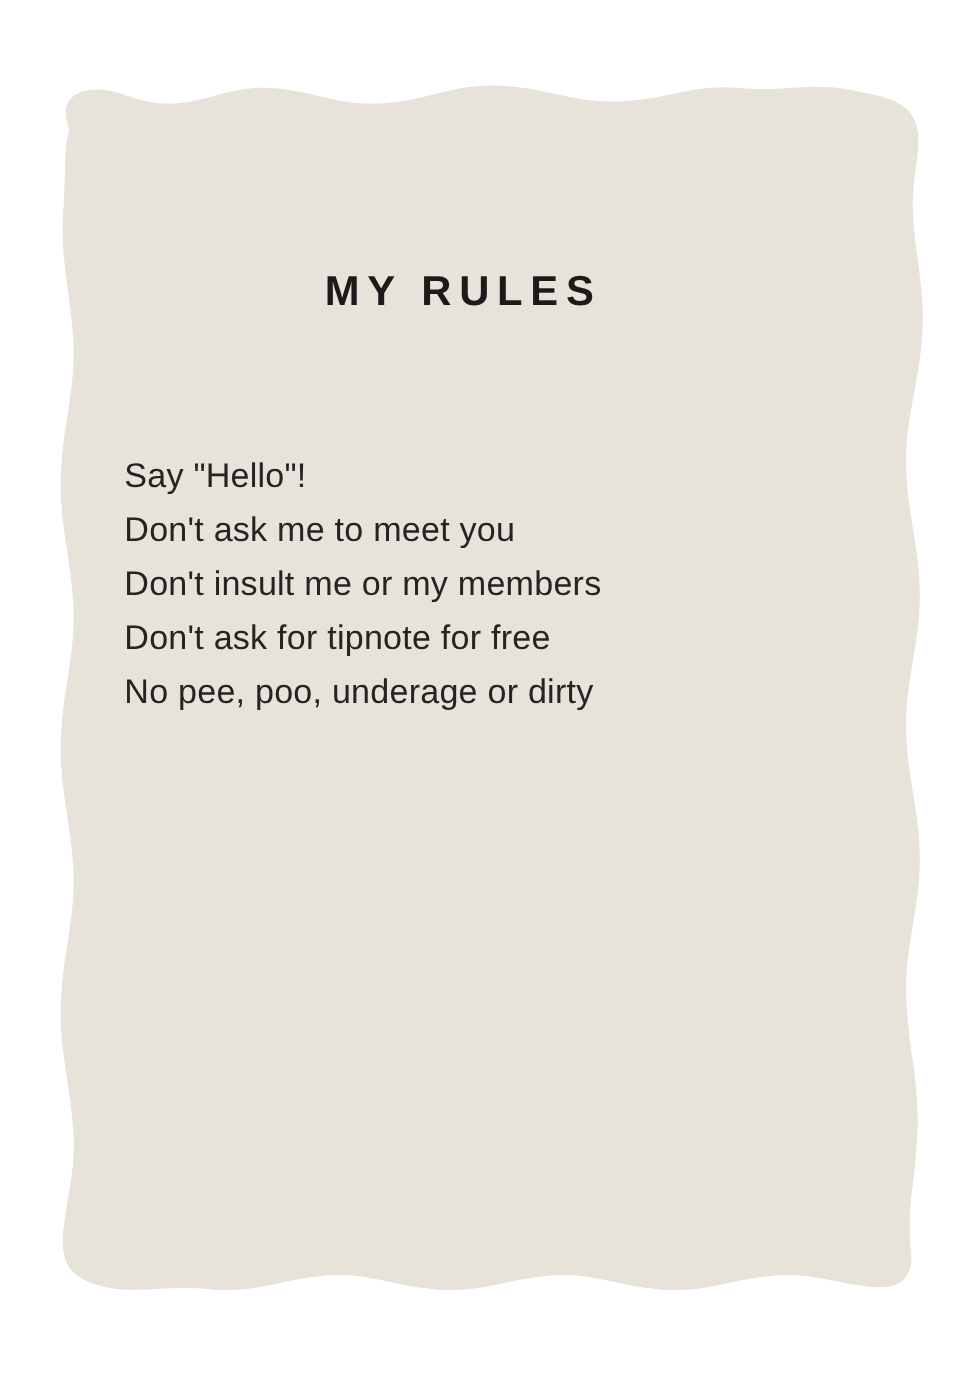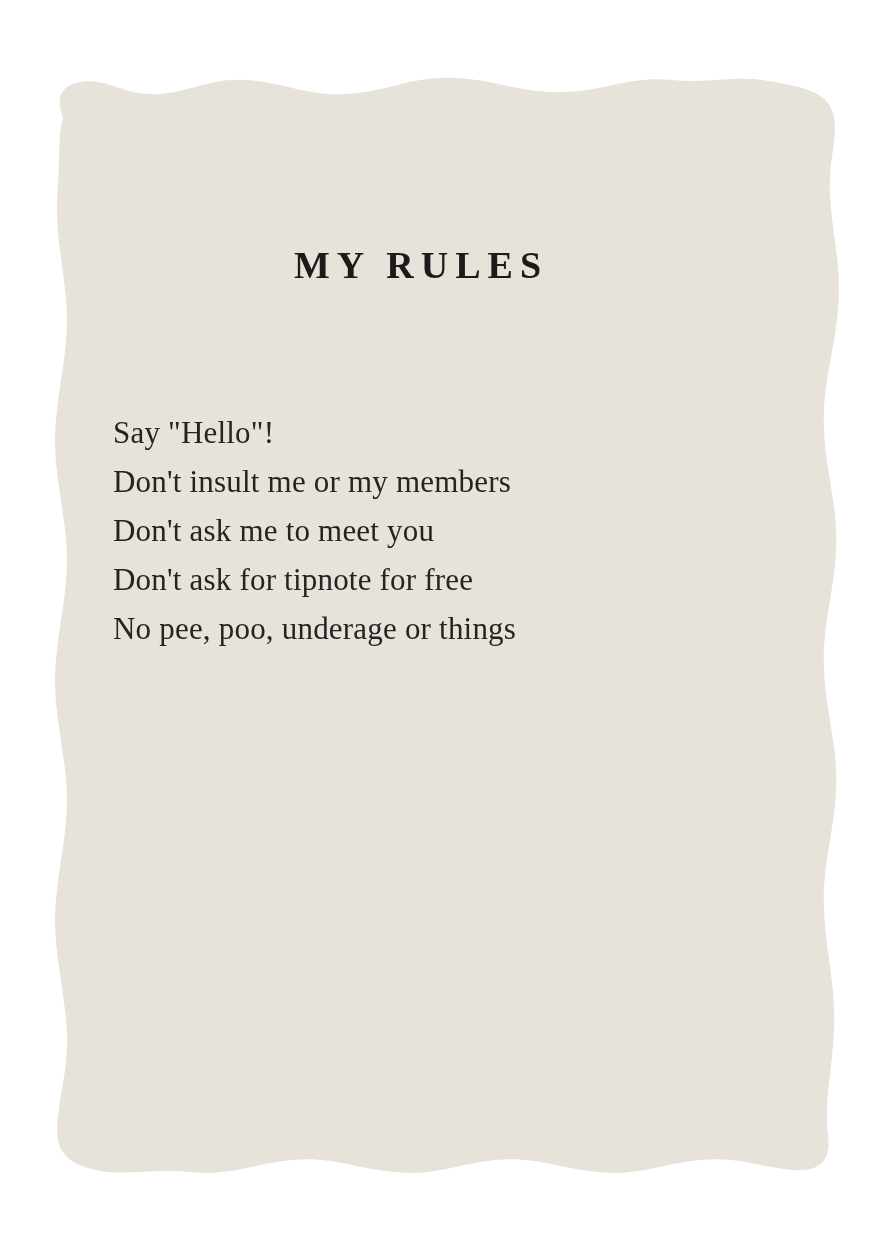--- a/index.html
+++ b/index.html
@@ -6,21 +6,21 @@
     margin: 0;
     padding: 0;
     background: #ffffff;
   }
   .canvas {
     position: relative;
     width: 886px;
     height: 1253px;
     background: #ffffff;
     overflow: hidden;
-    font-family: Liberation Serif, serif;
+    font-family: Liberation Sans, sans-serif;
   }
   .paper-svg {
     position: absolute;
     top: 0;
     left: 0;
     width: 886px;
     height: 1253px;
     display: block;
   }
   .poster-title {
@@ -93,19 +93,19 @@
              C 60 375, 70 345, 66 300
              C 62 255, 54 230, 58 185
              C 60 155, 58 132, 63 118
              Z" fill="#e7e3da"></path>
   </svg>
 
   <h1 class="poster-title">MY RULES</h1>
 
   <div class="rules">
     <div class="rule-line">Say "Hello"!</div>
+    <div class="rule-line">Don't ask me to meet you</div>
     <div class="rule-line">Don't insult me or my members</div>
-    <div class="rule-line">Don't ask me to meet you</div>
     <div class="rule-line">Don't ask for tipnote for free</div>
-    <div class="rule-line">No pee, poo, underage or things</div>
+    <div class="rule-line">No pee, poo, underage or dirty</div>
   </div>
 
 </div>
 
 </body></html>

